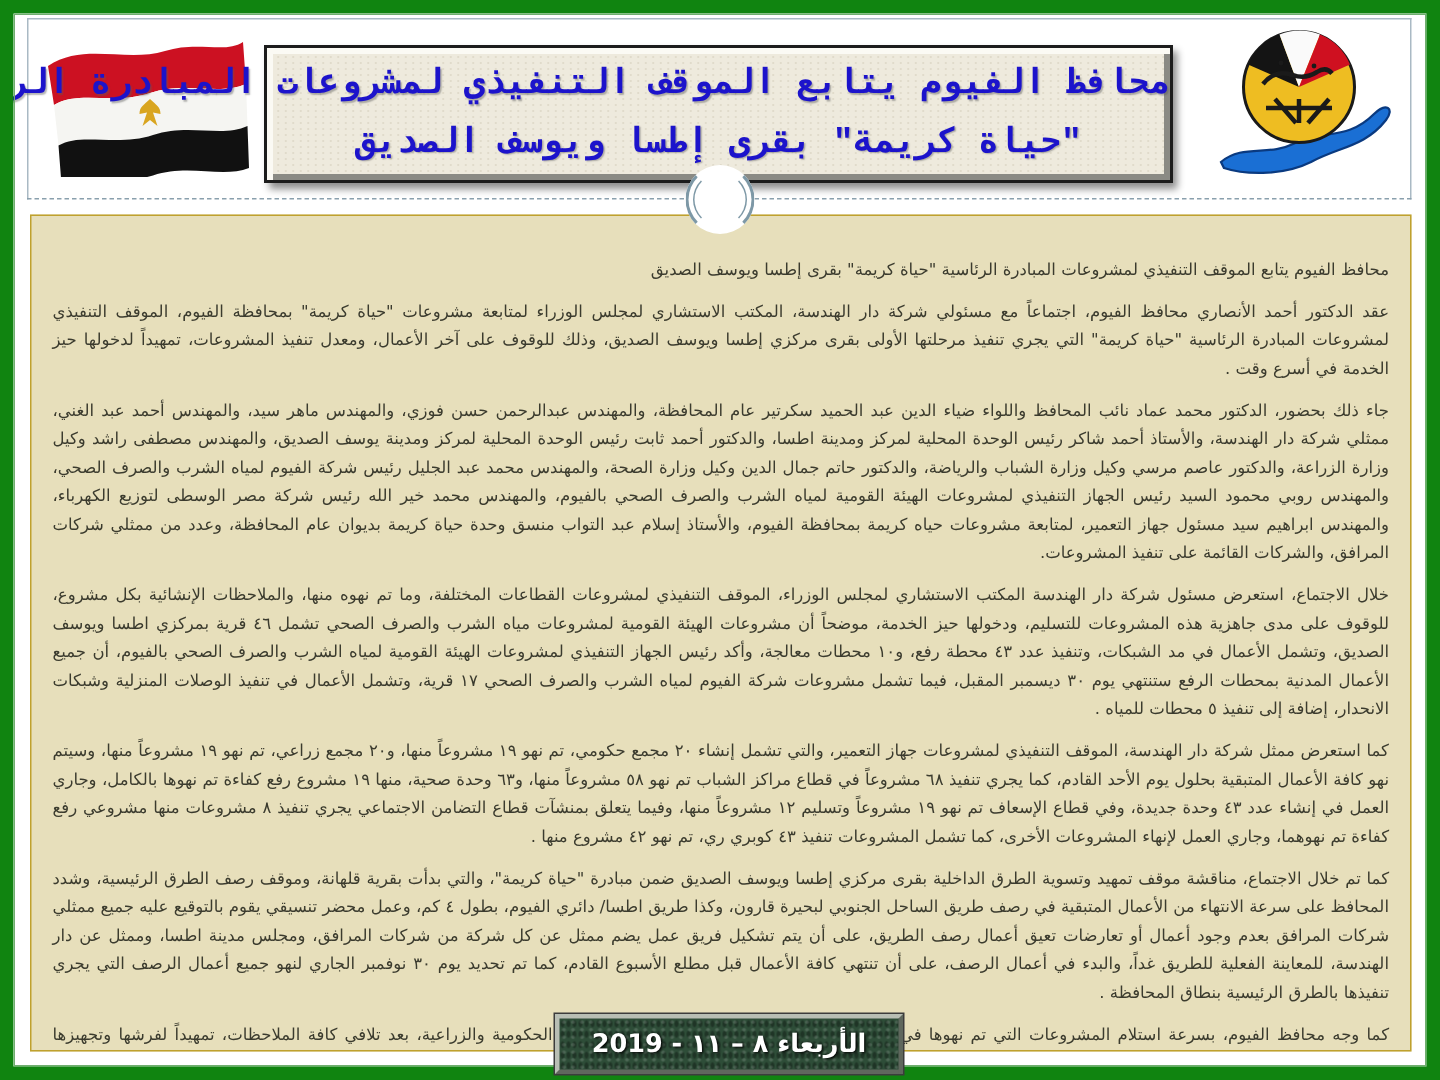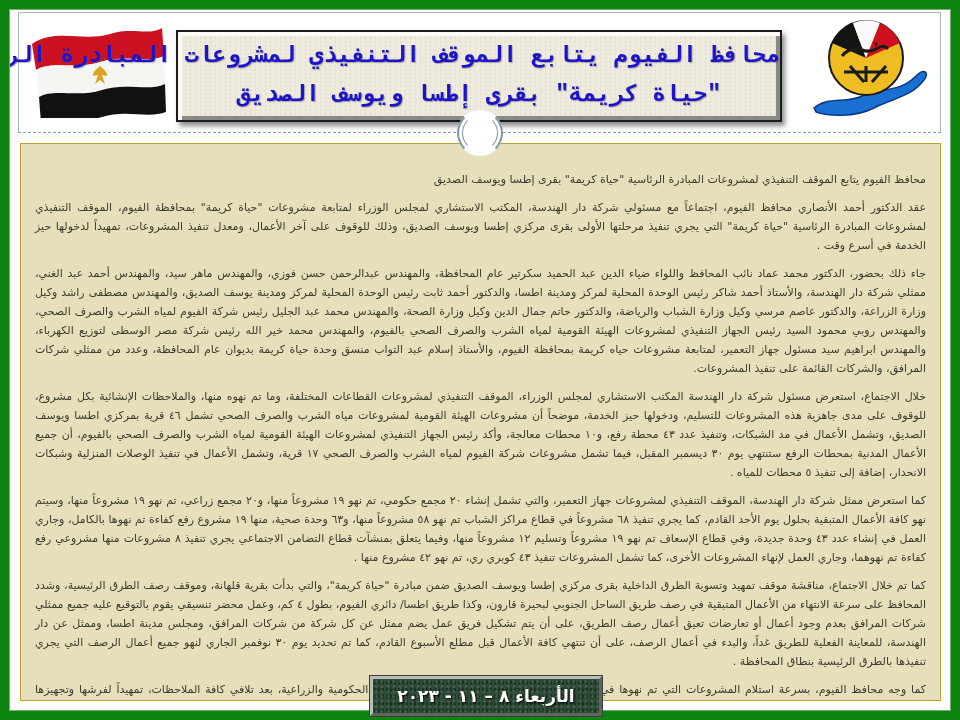--- a/index.html
+++ b/index.html
@@ -130,14 +130,14 @@
     <p>جاء ذلك بحضور، الدكتور محمد عماد نائب المحافظ واللواء ضياء الدين عبد الحميد سكرتير عام المحافظة، والمهندس عبدالرحمن حسن فوزي، والمهندس ماهر سيد، والمهندس أحمد عبد الغني، ممثلي شركة دار الهندسة، والأستاذ أحمد شاكر رئيس الوحدة المحلية لمركز ومدينة اطسا، والدكتور أحمد ثابت رئيس الوحدة المحلية لمركز ومدينة يوسف الصديق، والمهندس مصطفى راشد وكيل وزارة الزراعة، والدكتور عاصم مرسي وكيل وزارة الشباب والرياضة، والدكتور حاتم جمال الدين وكيل وزارة الصحة، والمهندس محمد عبد الجليل رئيس شركة الفيوم لمياه الشرب والصرف الصحي، والمهندس روبي محمود السيد رئيس الجهاز التنفيذي لمشروعات الهيئة القومية لمياه الشرب والصرف الصحي بالفيوم، والمهندس محمد خير الله رئيس شركة مصر الوسطى لتوزيع الكهرباء، والمهندس ابراهيم سيد مسئول جهاز التعمير، لمتابعة مشروعات حياه كريمة بمحافظة الفيوم، والأستاذ إسلام عبد التواب منسق وحدة حياة كريمة بديوان عام المحافظة، وعدد من ممثلي شركات المرافق، والشركات القائمة على تنفيذ المشروعات.</p>
     <p>خلال الاجتماع، استعرض مسئول شركة دار الهندسة المكتب الاستشاري لمجلس الوزراء، الموقف التنفيذي لمشروعات القطاعات المختلفة، وما تم نهوه منها، والملاحظات الإنشائية بكل مشروع، للوقوف على مدى جاهزية هذه المشروعات للتسليم، ودخولها حيز الخدمة، موضحاً أن مشروعات الهيئة القومية لمشروعات مياه الشرب والصرف الصحي تشمل ٤٦ قرية بمركزي اطسا ويوسف الصديق، وتشمل الأعمال في مد الشبكات، وتنفيذ عدد ٤٣ محطة رفع، و١٠ محطات معالجة، وأكد رئيس الجهاز التنفيذي لمشروعات الهيئة القومية لمياه الشرب والصرف الصحي بالفيوم، أن جميع الأعمال المدنية بمحطات الرفع ستنتهي يوم ٣٠ ديسمبر المقبل، فيما تشمل مشروعات شركة الفيوم لمياه الشرب والصرف الصحي ١٧ قرية، وتشمل الأعمال في تنفيذ الوصلات المنزلية وشبكات الانحدار، إضافة إلى تنفيذ ٥ محطات للمياه .</p>
     <p>كما استعرض ممثل شركة دار الهندسة، الموقف التنفيذي لمشروعات جهاز التعمير، والتي تشمل إنشاء ٢٠ مجمع حكومي، تم نهو ١٩ مشروعاً منها، و٢٠ مجمع زراعي، تم نهو ١٩ مشروعاً منها، وسيتم نهو كافة الأعمال المتبقية بحلول يوم الأحد القادم، كما يجري تنفيذ ٦٨ مشروعاً في قطاع مراكز الشباب تم نهو ٥٨ مشروعاً منها، و٦٣ وحدة صحية، منها ١٩ مشروع رفع كفاءة تم نهوها بالكامل، وجاري العمل في إنشاء عدد ٤٣ وحدة جديدة، وفي قطاع الإسعاف تم نهو ١٩ مشروعاً وتسليم ١٢ مشروعاً منها، وفيما يتعلق بمنشآت قطاع التضامن الاجتماعي يجري تنفيذ ٨ مشروعات منها مشروعي رفع كفاءة تم نهوهما، وجاري العمل لإنهاء المشروعات الأخرى، كما تشمل المشروعات تنفيذ ٤٣ كوبري ري، تم نهو ٤٢ مشروع منها .</p>
     <p>كما تم خلال الاجتماع، مناقشة موقف تمهيد وتسوية الطرق الداخلية بقرى مركزي إطسا ويوسف الصديق ضمن مبادرة "حياة كريمة"، والتي بدأت بقرية قلهانة، وموقف رصف الطرق الرئيسية، وشدد المحافظ على سرعة الانتهاء من الأعمال المتبقية في رصف طريق الساحل الجنوبي لبحيرة قارون، وكذا طريق اطسا/ دائري الفيوم، بطول ٤ كم، وعمل محضر تنسيقي يقوم بالتوقيع عليه جميع ممثلي شركات المرافق بعدم وجود أعمال أو تعارضات تعيق أعمال رصف الطريق، على أن يتم تشكيل فريق عمل يضم ممثل عن كل شركة من شركات المرافق، ومجلس مدينة اطسا، وممثل عن دار الهندسة، للمعاينة الفعلية للطريق غداً، والبدء في أعمال الرصف، على أن تنتهي كافة الأعمال قبل مطلع الأسبوع القادم، كما تم تحديد يوم ٣٠ نوفمبر الجاري لنهو جميع أعمال الرصف التي يجري تنفيذها بالطرق الرئيسية بنطاق المحافظة .</p>
     <p>كما وجه محافظ الفيوم، بسرعة استلام المشروعات التي تم نهوها في قطاعات الصحة، والشباب والرياضة، والمجمعات الحكومية والزراعية، بعد تلافي كافة الملاحظات، تمهيداً لفرشها وتجهيزها ودخولها حيز الخدمة في أسرع وقت، الأمر الذي يعود بالنفع على المواطنين، كما وجه المحافظ رئيس الوحدة المحلية لمركز ومدينة يوسف الصديق، بالتنسيق مع مأمور قسم الشرطة، لتدبير الخدمات الشرطية اللازمة لمكاتب البريد التي دخلت حيز الخدمة بالمجمعات الحكومية، والتي ستصل إلى ٨ مكاتب بحلول يوم الأحد القادم</p>
 
   </div>
 </div>
 
 <div class="date-box">
-  <span class="date-text">الأربعاء ٨ – ١١ - ٢٠٢٣</span>
+  <span class="date-text">الأربعاء ٨ – ١١ - 2019</span>
 </div>
 
 </body></html>

